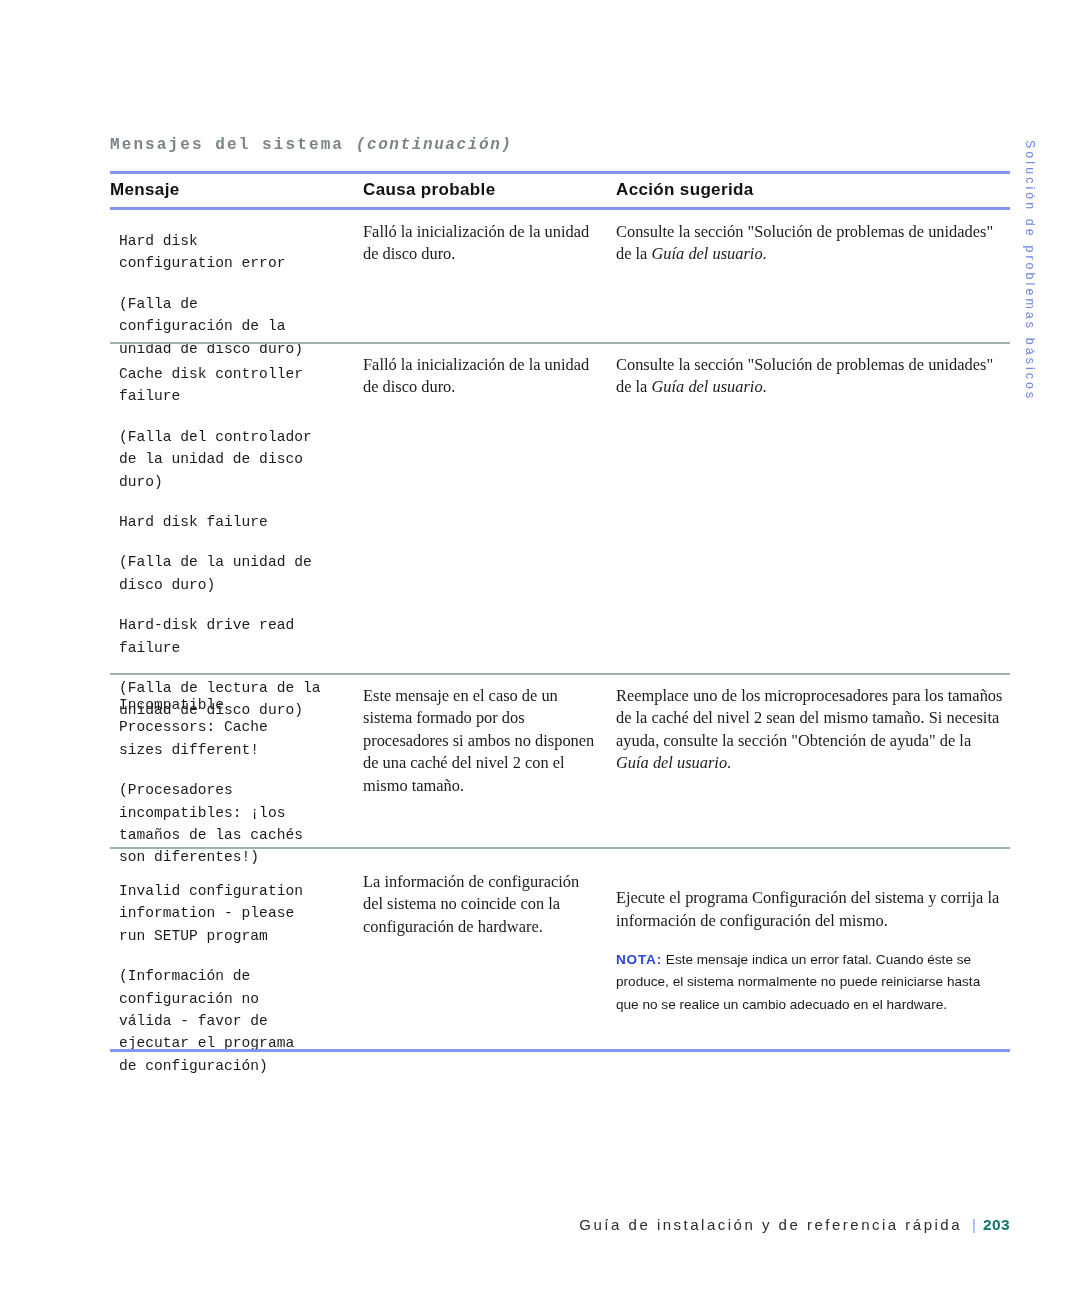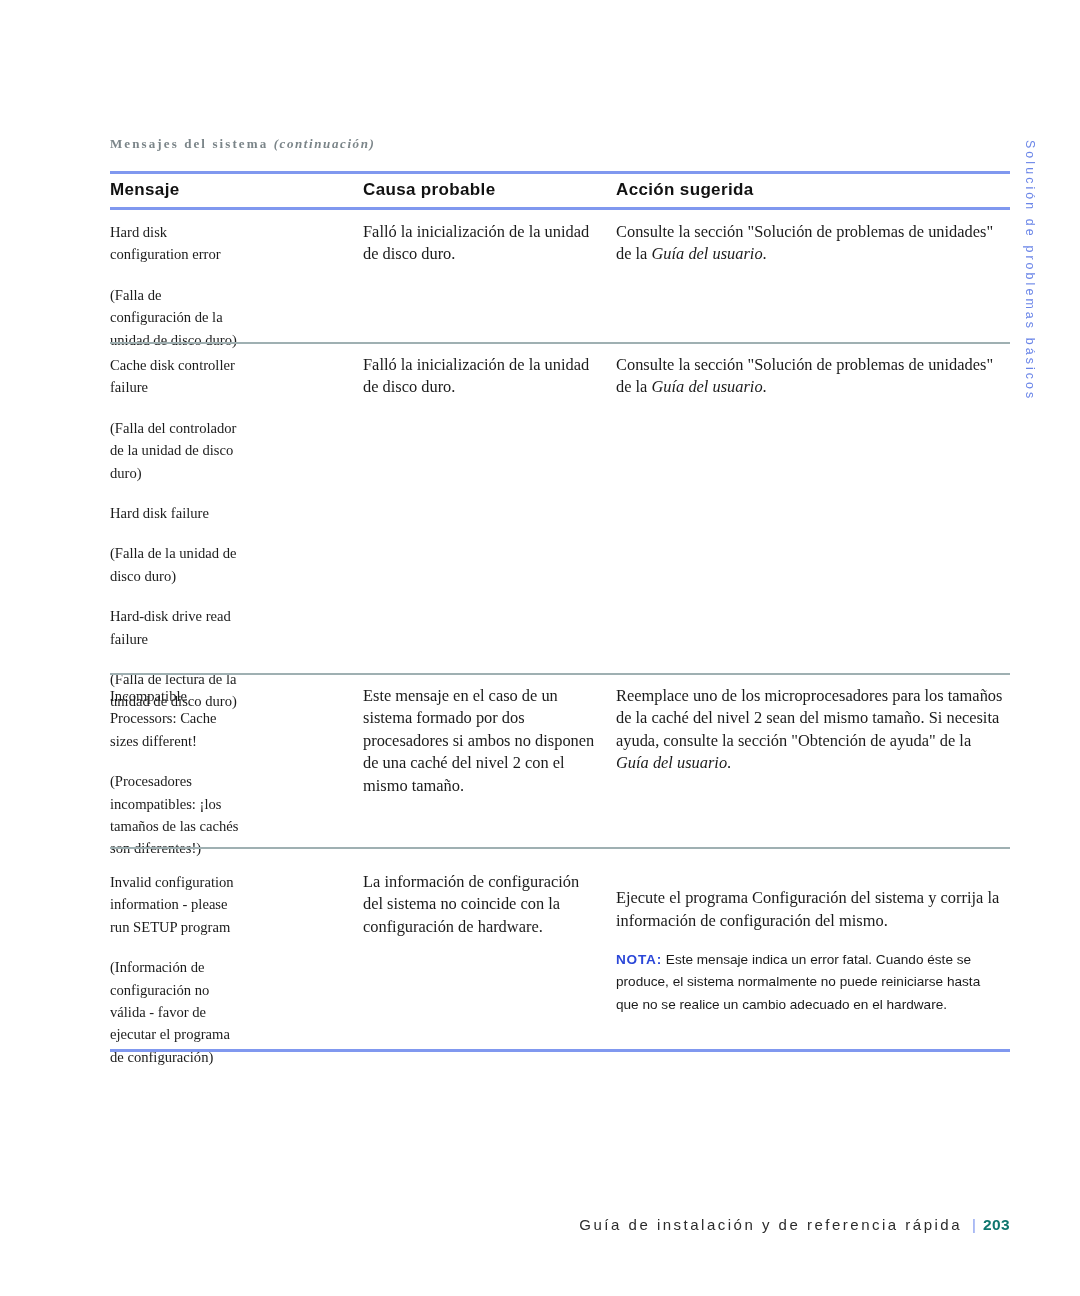--- a/index.html
+++ b/index.html
@@ -22,22 +22,22 @@
     height: 1296px;
     overflow: hidden;
   }
 
   
   .section-title {
     position: absolute;
     left: 110px;
     top: 136px;
     width: 700px;
-    font-family: Liberation Serif, serif;
-    font-size: 13px;
+    font-family: Liberation Mono, monospace;
+    font-size: 16px;
     font-weight: bold;
     color: #7b8589;
     letter-spacing: 2.1px;
     white-space: nowrap;
   }
   .section-title .cont {
     font-style: italic;
     letter-spacing: 1.6px;
   }
 
@@ -82,21 +82,21 @@
   .c1 { width: 253px; padding-right: 12px; box-sizing: border-box; }
   .c2 { width: 253px; padding-right: 14px; box-sizing: border-box; }
   .c3 { width: 394px; padding-right: 4px; box-sizing: border-box; }
 
   .mono {
     font-family: "Liberation Mono", "DejaVu Sans Mono", monospace;
     font-size: 14.6px;
     line-height: 22.4px;
     color: #1b1b1b;
   }
-  .mono p { margin: 0; font-family: Liberation Serif, serif; }
+  .mono p { margin: 9px; }
   .mono p + p { margin-top: 18px; }
 
   .serif {
     font-family: "Liberation Serif", serif;
     font-size: 16.4px;
     line-height: 22.4px;
     color: #1b1b1b;
   }
   .serif p { margin: 0; }
   .serif i { font-style: italic; }

